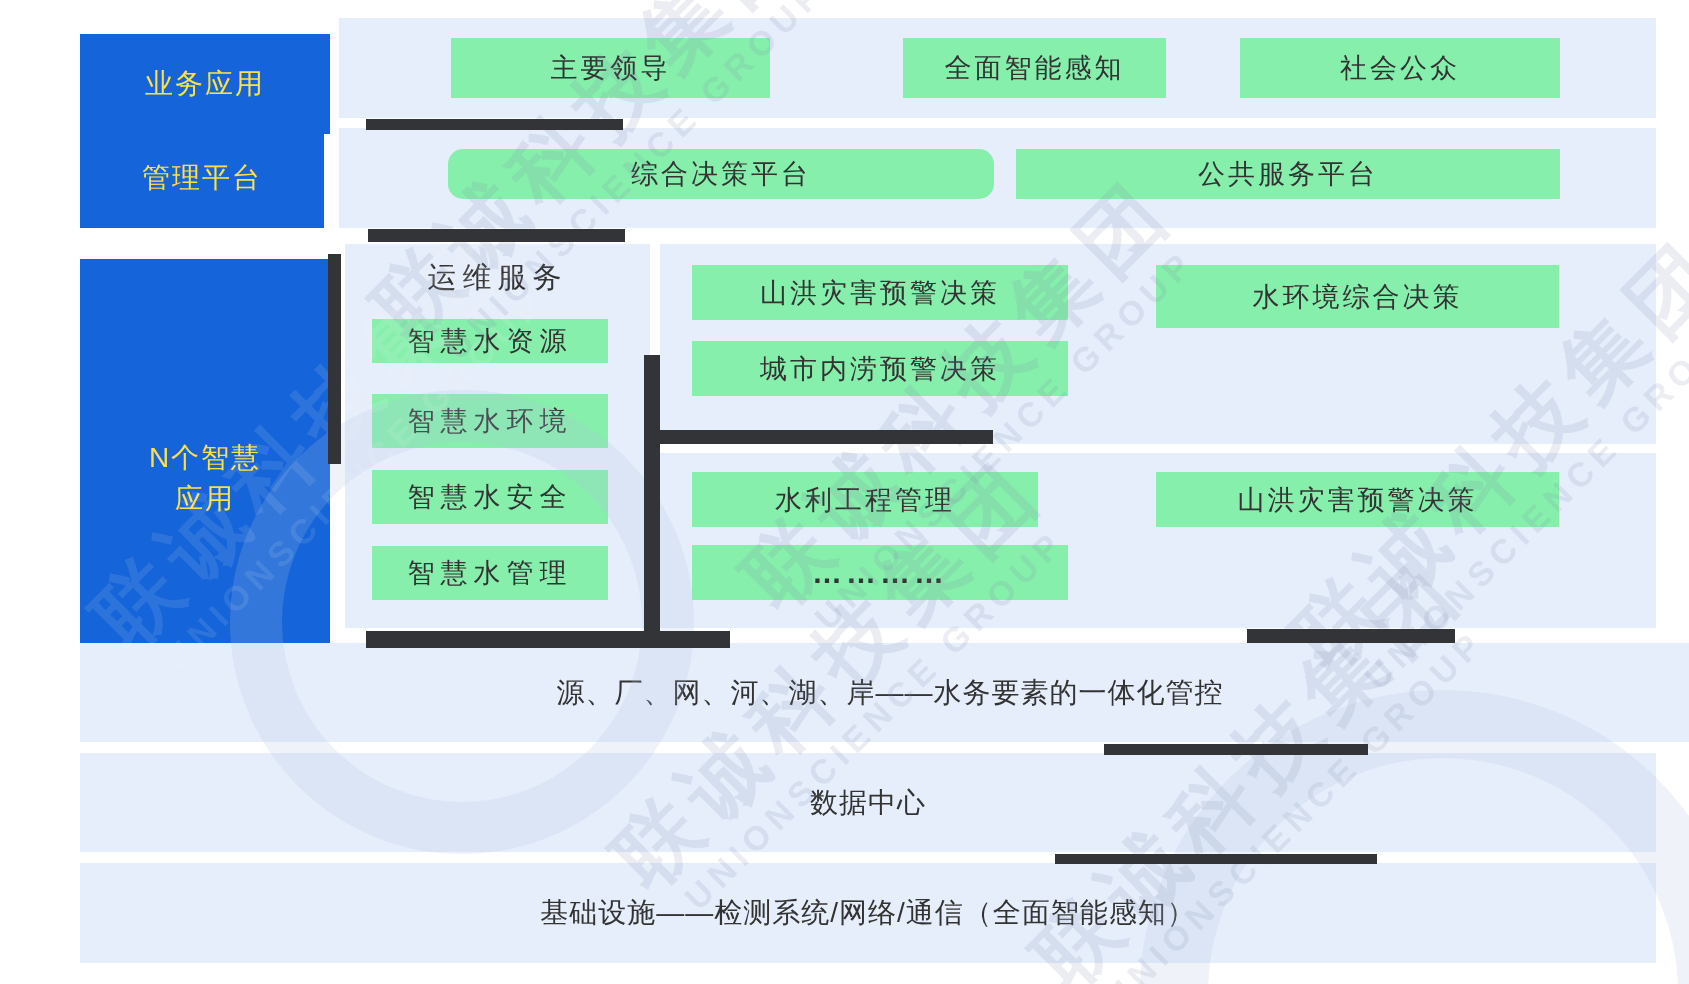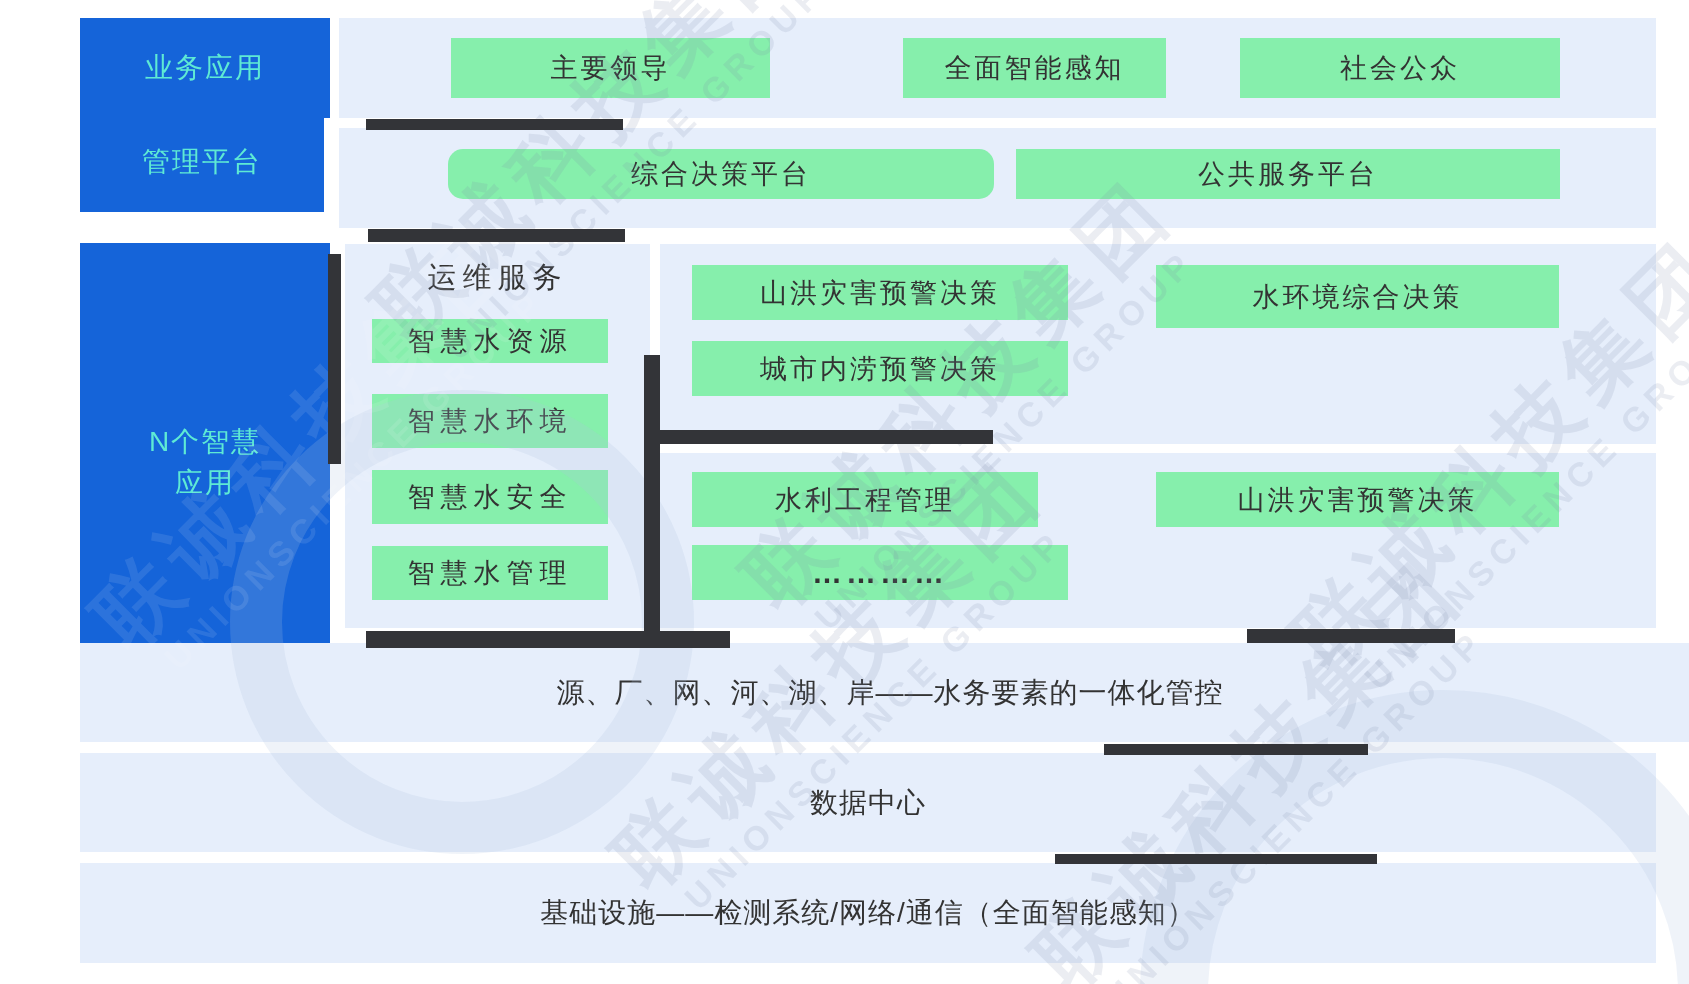--- a/index.html
+++ b/index.html
@@ -7,23 +7,23 @@
     position:relative;width:1689px;height:984px;background:#ffffff;
     font-family:"Liberation Sans","DejaVu Sans",sans-serif;
     overflow:hidden;color:#333;
   }
   
   .layer-base{position:absolute;inset:0;z-index:1;}
   .layer-wm{position:absolute;inset:0;z-index:2;pointer-events:none;}
   .layer-bars{position:absolute;inset:0;z-index:3;pointer-events:none;}
 
   .blue-label{
-    position:absolute;background:#1564d9;color:#5eead4;
+    position:absolute;background:#1564d9;color:#fde047;
     display:flex;align-items:center;justify-content:center;flex-direction:column;
-    font-size:28px;letter-spacing:2px;line-height:1.45;text-align:center;
+    font-size:28px;letter-spacing:2px;line-height:1.45;text-align:center;margin-top:16px;
   }
   .band{
     position:absolute;background:#e6eefb;
     display:flex;align-items:center;justify-content:center;
   }
   .band.btext{font-size:28px;letter-spacing:1px;color:#333;}
   .panel{position:absolute;background:#e6eefb;}
   .wbox{
     position:absolute;background:#86efac;
     display:flex;align-items:center;justify-content:center;

